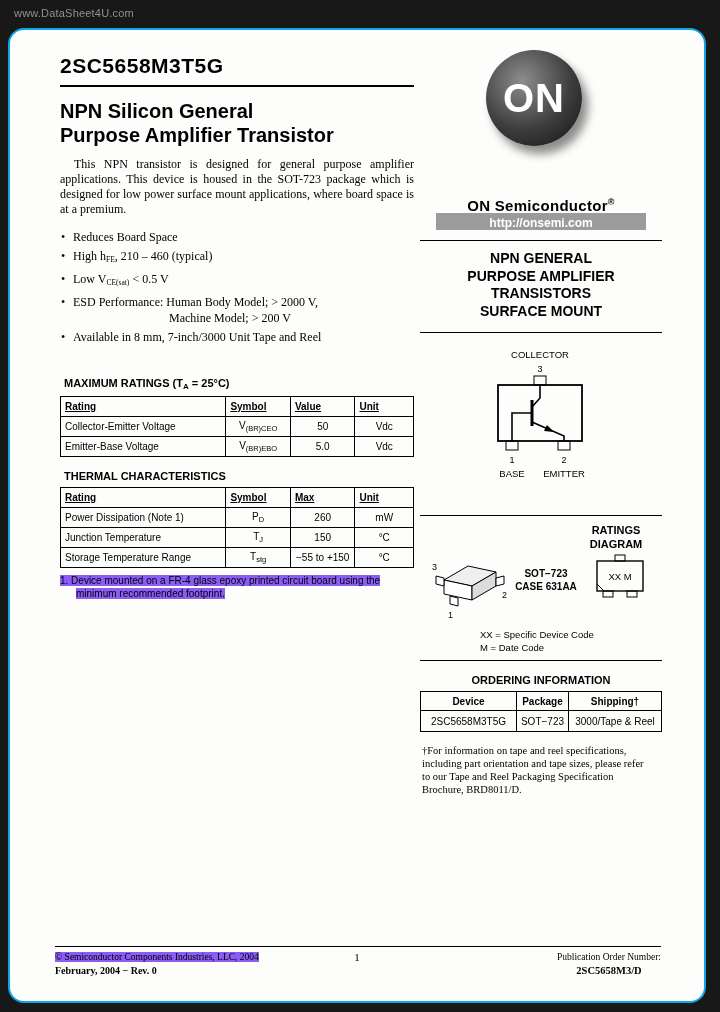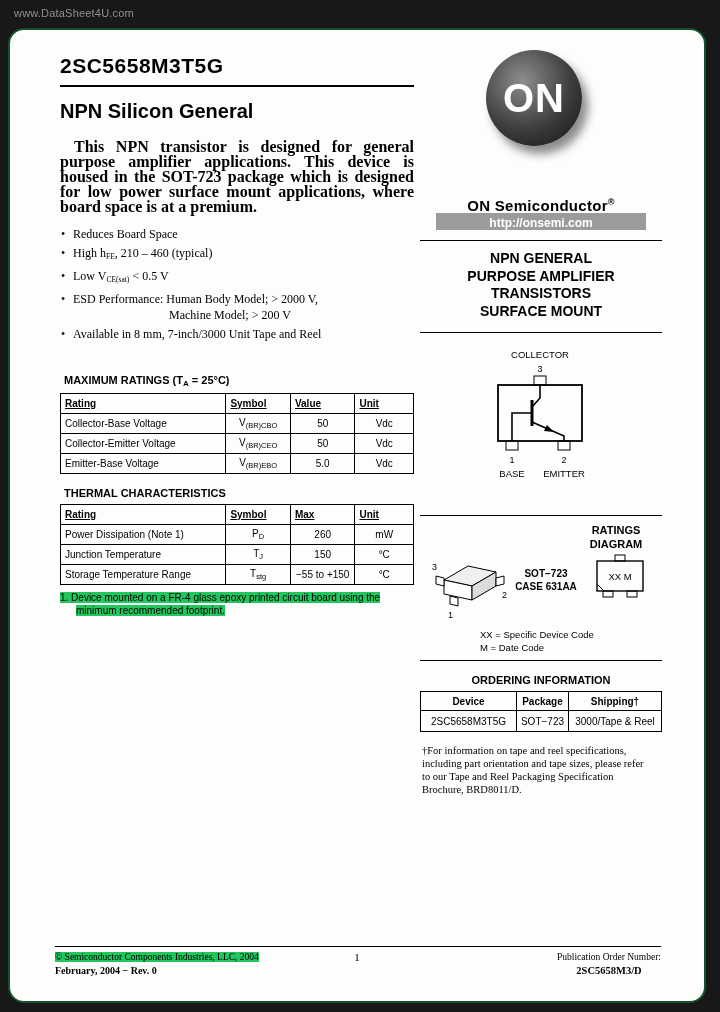--- a/index.html
+++ b/index.html
@@ -1,43 +1,43 @@
 <!DOCTYPE html>
 <html><head>
 <meta charset="utf-8">
 <style>
   * { margin:0; padding:0; box-sizing:border-box; }
   html,body { width:720px; height:1012px; }
   body { background:#181818; font-family:"Liberation Sans",sans-serif; position:relative; overflow:hidden; color:#000; }
   .watermark { position:absolute; top:7px; left:14px; font-size:11px; color:#919191; letter-spacing:.2px; }
-  .page { position:absolute; left:8px; top:28px; width:698px; height:975px; background:#fdfdfb; border:2px solid #14532d; border-radius:16px;padding-left:20px; }
+  .page { position:absolute; left:8px; top:28px; width:698px; height:975px; background:#fdfdfb; border:2px solid #0ea5e9; border-radius:16px;padding-left:20px; }
 
   
   .left-col { position:absolute; left:50px; top:24px; width:354px; }
   .part-number { font-size:21px; font-weight:bold; letter-spacing:.5px; }
   .title-rule { height:2px; background:#000; margin:7px 0 12px; }
   .doc-title { font-size:20px; font-weight:bold; line-height:24px; }
-  .intro { font-family:"Liberation Serif",serif; font-size:16px; line-height:15px; text-align:justify; text-indent:14px; margin-top:16px;font-weight:bold; }
+  .intro { font-family:"Liberation Serif",serif; font-size:12px; line-height:15px; text-align:justify; text-indent:14px; margin-top:10px; }
   .bullets { list-style:none; margin-top:12px; }
   .bullets li { position:relative; font-family:"Liberation Serif",serif; font-size:12px; line-height:16px; padding-left:13px; margin-bottom:3px; }
   .bullets li::before { content:"•"; position:absolute; left:1px; }
   .indent2 { display:block; margin-left:96px; }
   .sec-heading { font-size:11px; font-weight:bold; margin-top:32px; padding-left:4px; }
   .sec-heading.thermal { margin-top:13px; }
   .hsub { font-size:8px; vertical-align:-2px; }
   .sub { font-size:7.5px; vertical-align:-2px; }
   table.spec { border-collapse:collapse; width:100%; margin-top:5px; }
   .spec th, .spec td { border:1px solid #000; font-size:10px; padding:2px 4px; height:20px; }
   .spec th { text-align:left; font-weight:bold;text-decoration:underline; }
   .spec td { text-align:center; }
   .spec td.rating { text-align:left; }
   .spec .c0 { width:164px; } .spec .c1 { width:64px; } .spec .c2 { width:64px; } .spec .c3 { width:58px; }
   .note { font-size:10px; line-height:13px; margin-top:6px; }
   .note .l2 { margin-left:16px; }
-  .hl { background:#22c55e; }
+  .hl { background:#8b5cf6; }
 
   
   .right-col { position:absolute; left:410px; top:14px; width:242px; height:840px; }
   .on-logo { position:absolute; left:66px; top:6px; width:96px; height:96px; border-radius:50%;
              background:radial-gradient(circle at 38% 32%, #8d8d8d, #3d3d3d 55%, #121212);
              box-shadow:6px 8px 10px rgba(0,0,0,.45); display:flex; align-items:center; justify-content:center; }
   .on-logo span { color:#fff; font-size:40px; font-weight:bold; letter-spacing:1px; }
   .brand-name { position:absolute; top:141px; width:100%; text-align:center; font-size:15px; font-weight:bold; letter-spacing:.3px;margin-top:12px; }
   .brand-name .reg { font-size:9px; vertical-align:super; }
   .url-bar { position:absolute; top:169px; left:16px; width:210px; height:17px; background:#9b9b9b; text-align:center; }
@@ -73,20 +73,21 @@
 
 <div class="watermark">www.DataSheet4U.com</div>
 
 <div class="page">
 
   <div class="left-col">
     <div class="part-number">2SC5658M3T5G</div>
     <div class="title-rule"></div>
     <div class="doc-title">
       <span style="display:block">NPN Silicon General</span>
+      <span style="display:block">Purpose Amplifier Transistor</span>
     </div>
 
     <p class="intro">This NPN transistor is designed for general purpose amplifier applications. This device is housed in the SOT-723 package which is designed for low power surface mount applications, where board space is at a premium.</p>
 
     <ul class="bullets">
       <li><span>Reduces Board Space</span></li>
       <li>
         <span>High h</span><span class="sub">FE</span><span>, 210 – 460 (typical)</span>
       </li>
       <li>
@@ -102,26 +103,20 @@
     <div class="sec-heading">
       <span>MAXIMUM RATINGS (T</span><span class="hsub">A</span><span> = 25°C)</span>
     </div>
     <table class="spec">
       <tbody>
           <tr>
         <th class="c0">Rating</th>
         <th class="c1">Symbol</th>
         <th class="c2">Value</th>
         <th class="c3">Unit</th>
-      </tr>
-      <tr>
-        <td class="rating">Collector-Base Voltage</td>
-        <td><span>V</span><span class="sub">(BR)CBO</span></td>
-        <td>50</td>
-        <td>Vdc</td>
       </tr>
       <tr>
         <td class="rating">Collector-Emitter Voltage</td>
         <td><span>V</span><span class="sub">(BR)CEO</span></td>
         <td>50</td>
         <td>Vdc</td>
       </tr>
       <tr>
         <td class="rating">Emitter-Base Voltage</td>
         <td><span>V</span><span class="sub">(BR)EBO</span></td>

